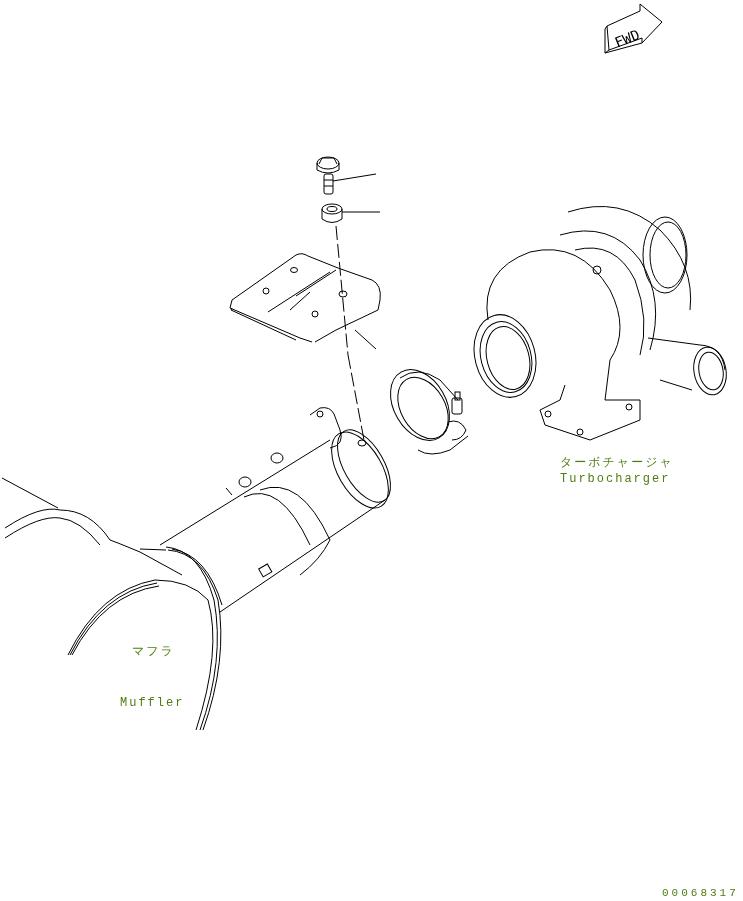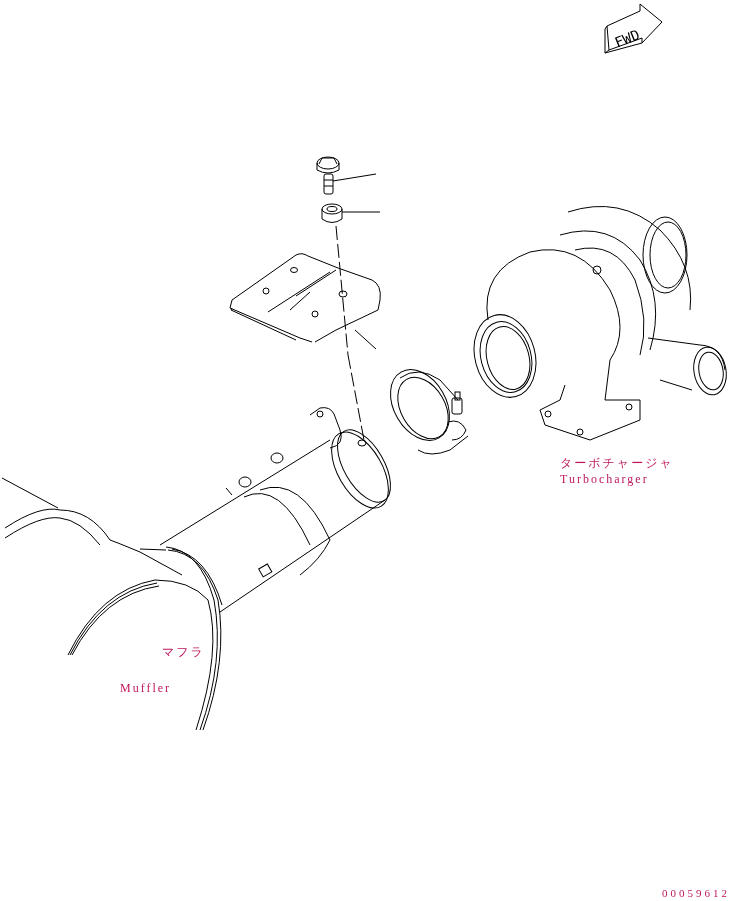--- a/index.html
+++ b/index.html
@@ -1,19 +1,19 @@
 <!DOCTYPE html>
 <html><head>
 <meta charset="utf-8">
 <style>
   html, body { margin:0; padding:0; background:#ffffff; }
   body { width:743px; height:901px; position:relative; overflow:hidden; font-family:"DejaVu Sans Mono", monospace; }
   #drawing { position:absolute; left:0; top:0; width:743px; height:901px; }
   #drawing path, #drawing line, #drawing ellipse, #drawing circle, #drawing rect, #drawing polyline, #drawing polygon { fill:none; stroke:#000; stroke-width:1; }
-  .label { position:absolute; color:#be185d; font-size:12px; line-height:14px; letter-spacing:2px; text-align:center; white-space:nowrap; font-family:Liberation Serif, serif; }
+  .label { position:absolute; color:#4d7c0f; font-size:12px; line-height:14px; letter-spacing:2px; text-align:center; white-space:nowrap; font-family:Liberation Mono, monospace; }
   .fwd-text { font-family:"DejaVu Sans Mono", monospace; font-size:14px; fill:#000; stroke:none !important; }
 </style>
 </head>
 <body>
 
 <svg id="drawing" viewBox="0 0 743 901" xmlns="http://www.w3.org/2000/svg">
 
   <g>
     <polygon points="607,26 640,11 640,4 662,22 642,43 642,38 609,50"></polygon>
     <polyline points="607,26 605,29 605,53 609,50"></polyline>
@@ -110,15 +110,15 @@
     <ellipse cx="711" cy="371" rx="12" ry="19" transform="rotate(-10 711 371)"></ellipse>
     <circle cx="548" cy="414" r="3"></circle>
     <circle cx="629" cy="407" r="3"></circle>
     <circle cx="580" cy="432" r="3"></circle>
     <circle cx="597" cy="270" r="4"></circle>
   </g>
 </svg>
 
 <div class="label" style="left:560px; top:456px;">ターボチャージャ</div>
 <div class="label" style="left:560px; top:472px;text-align:center;">Turbocharger</div>
-<div class="label" style="left:132px; top:645px;margin-left:30px;">マフラ</div>
-<div class="label" style="left:120px; top:681px;">Muffler</div>
-<div class="label" style="left:662px; top:886px; font-size:11px; letter-spacing:3px;">00059612</div>
+<div class="label" style="left:132px; top:645px;">マフラ</div>
+<div class="label" style="left:120px; top:696px;">Muffler</div>
+<div class="label" style="left:662px; top:886px; font-size:11px; letter-spacing:3px;">00068317</div>
 
 </body></html>

